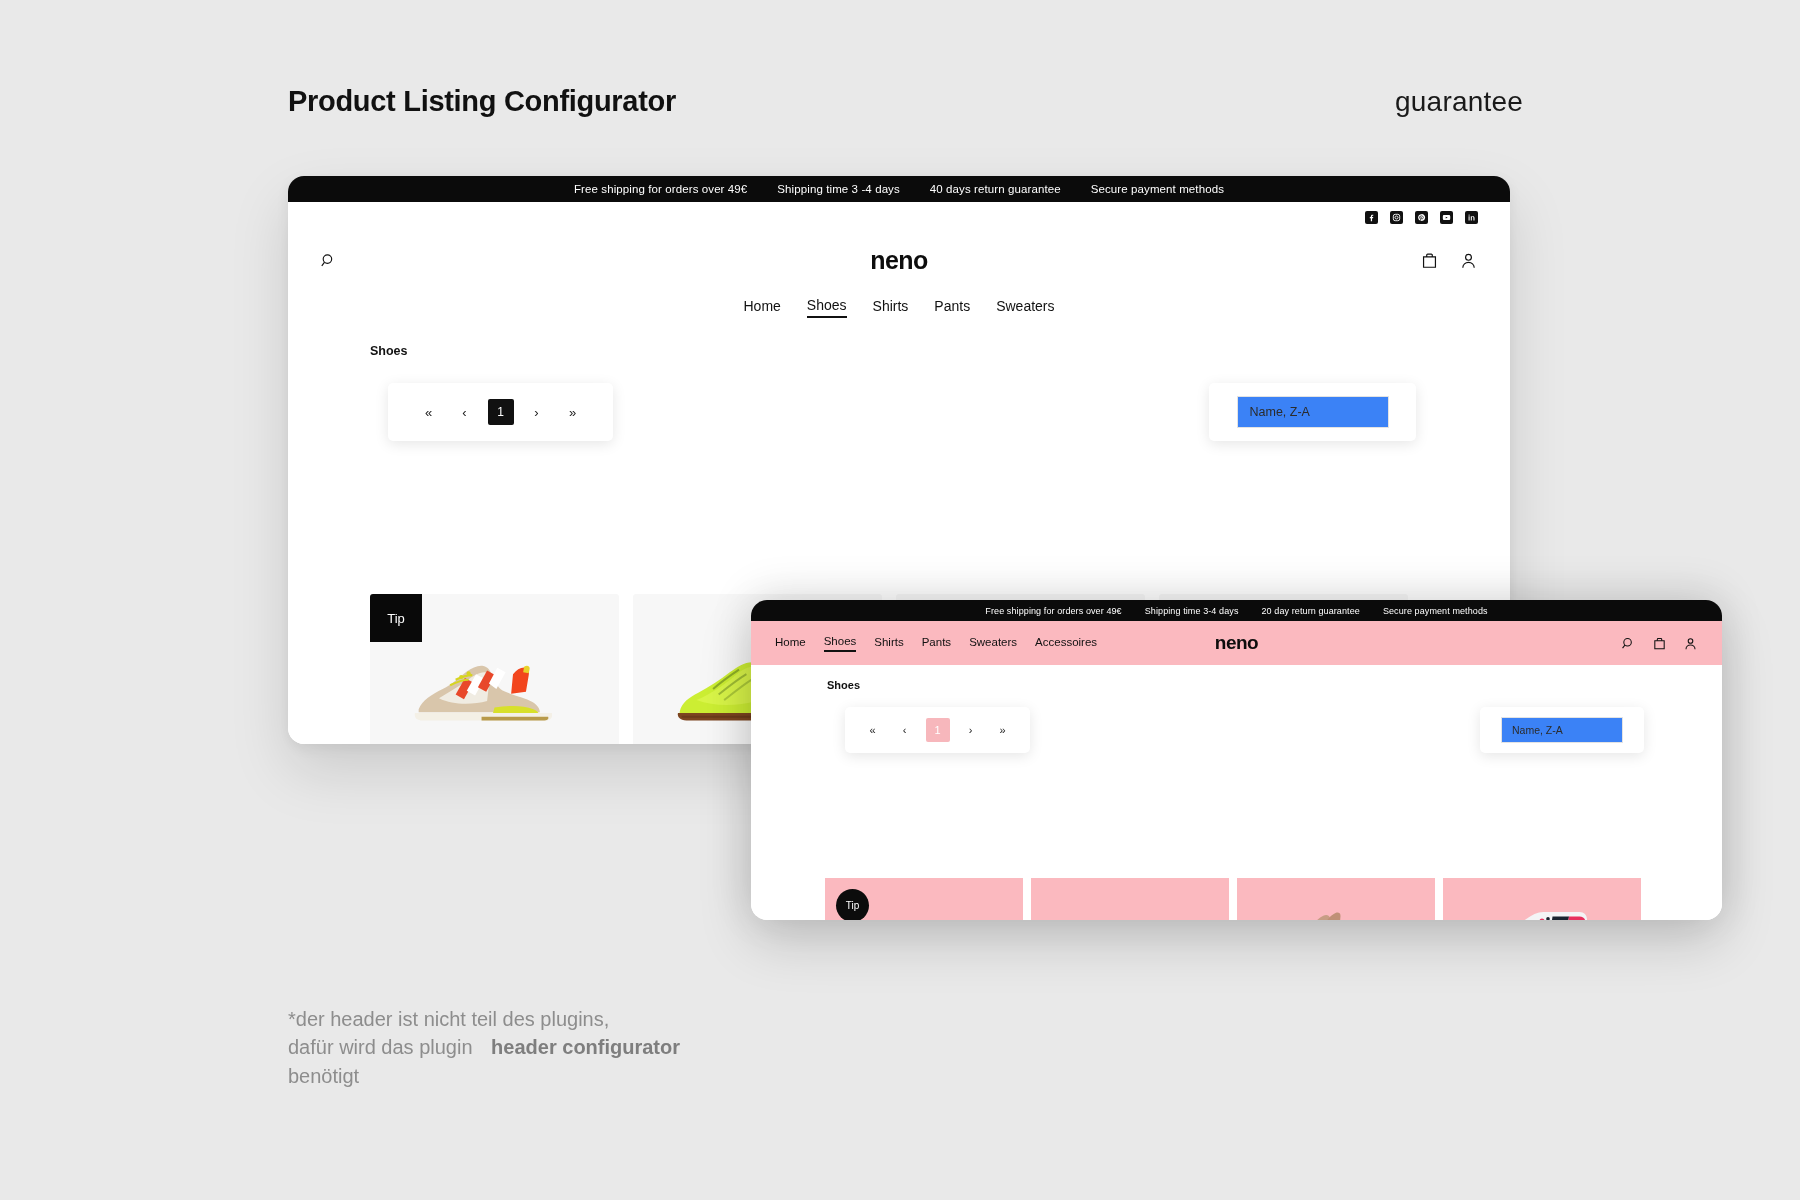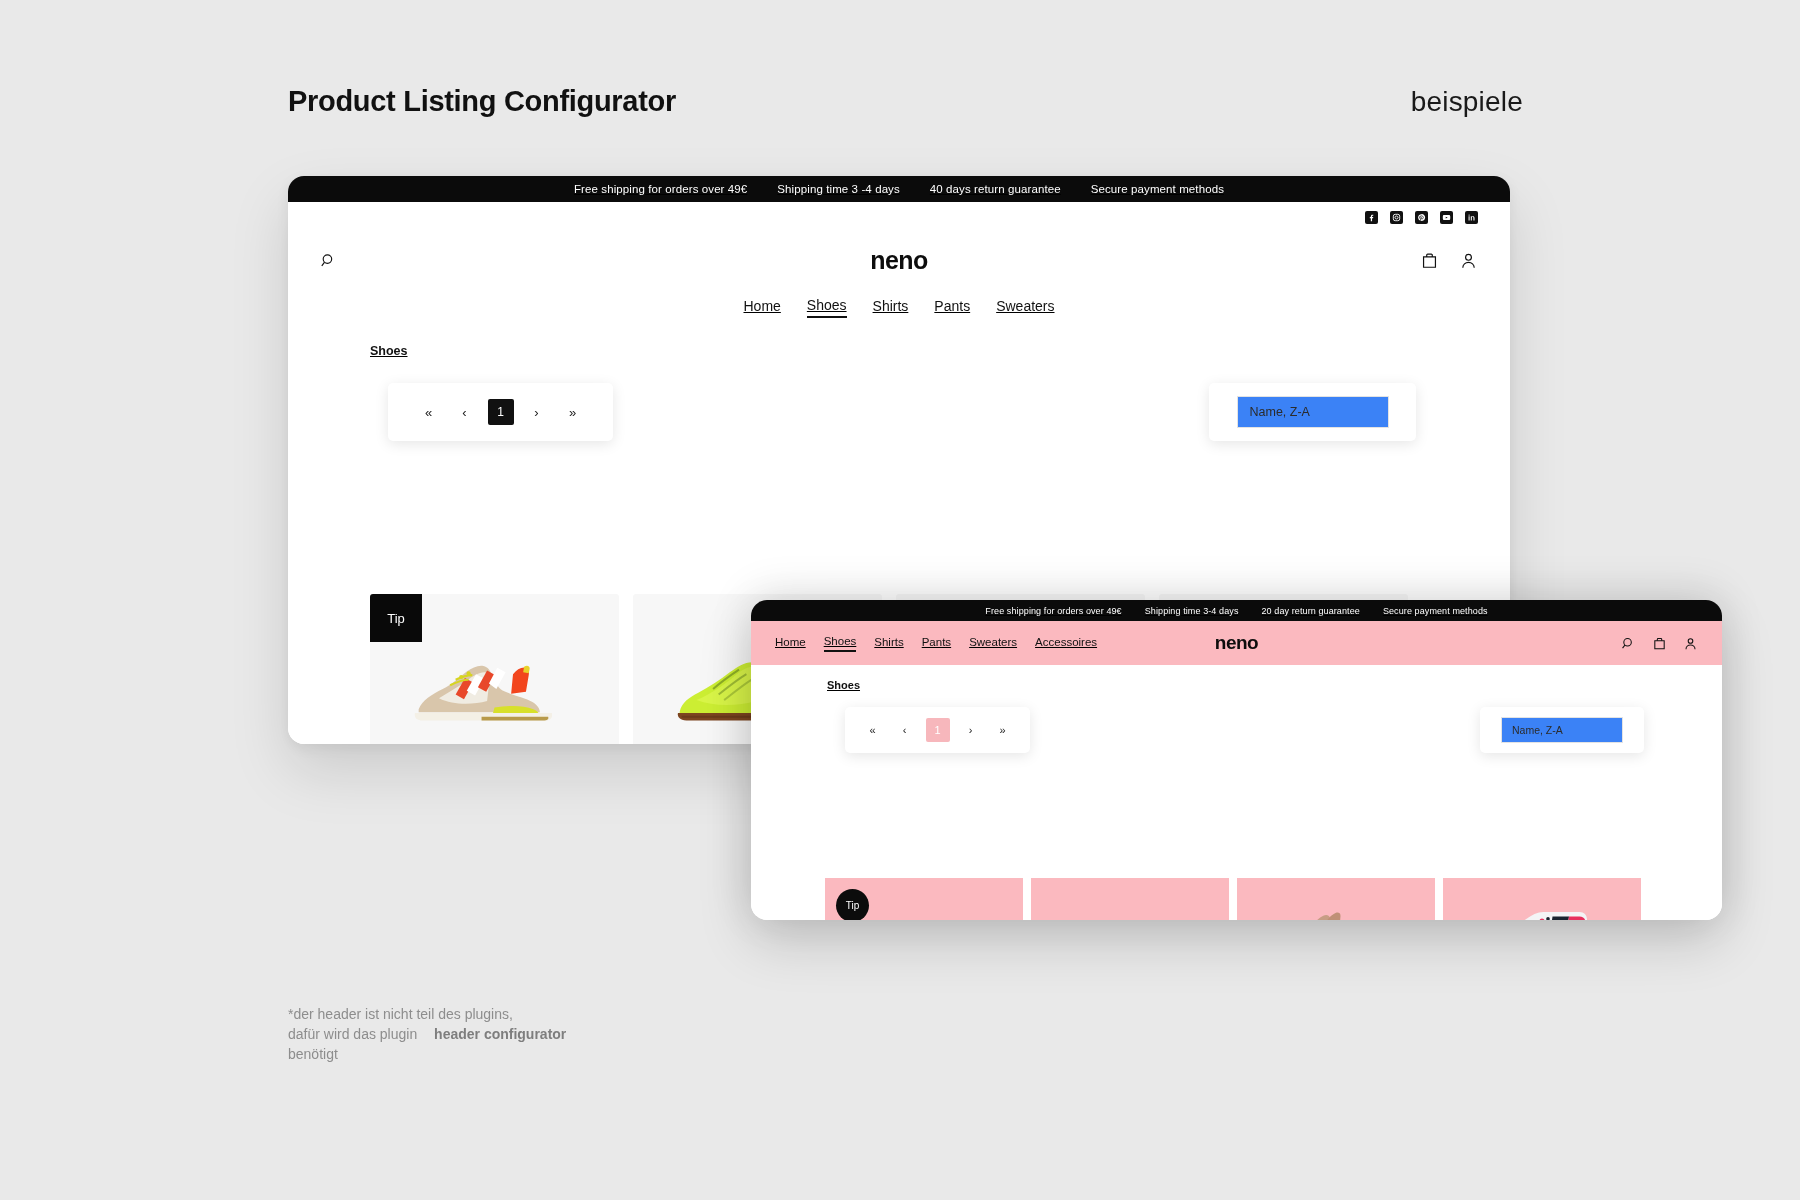--- a/index.html
+++ b/index.html
@@ -25,35 +25,34 @@
     right: 277px; top: 86px;
     font-size: 28px;
     font-weight: 300;
     letter-spacing: 0.2px;
     color: #1a1a1a;
   }
 
   #footnote {
     position: absolute;
     left: 288px; top: 1005px;
-    font-size: 14px;
+    font-size: 20px;
     line-height: 1.42;
     color: #8d8d8d;
     font-weight: 400;
     max-width: 460px;
   }
   #footnote b { color: #7e7e7e; font-weight: 700; padding-left: 13px; }
 
   
   .window {
     position: absolute;
     border-radius: 16px;
     overflow: hidden;
     background: #fff;
-    text-decoration: underline;
   }
 
   
   #window-white {
     left: 288px; top: 176px;
     width: 1222px; height: 568px;
     box-shadow: 0 26px 60px rgba(0,0,0,0.13), 0 4px 14px rgba(0,0,0,0.06);
   }
   #window-white .announce {
     background: #0b0b0b;
@@ -300,21 +299,21 @@
   .icn { display: inline-block; line-height: 0; cursor: pointer; }
   .icn svg { display: block; }
 
   
   .shoe { display: block; }
 </style>
 </head>
 <body>
 
 <div id="page-title">Product Listing Configurator</div>
-<div id="page-kicker">beispiele</div>
+<div id="page-kicker">guarantee</div>
 
 <div id="footnote">
   <div>*der header ist nicht teil des plugins,</div>
   <div><span>dafür wird das plugin </span><b>header configurator</b></div>
   <div>benötigt</div>
 </div>
 
 <div class="window" id="window-white">
 
   <div class="announce">

